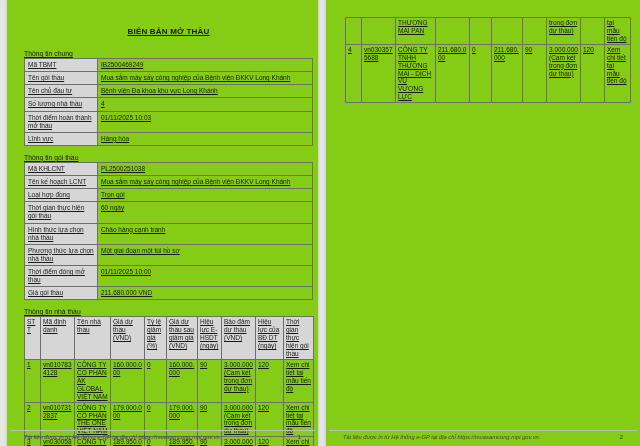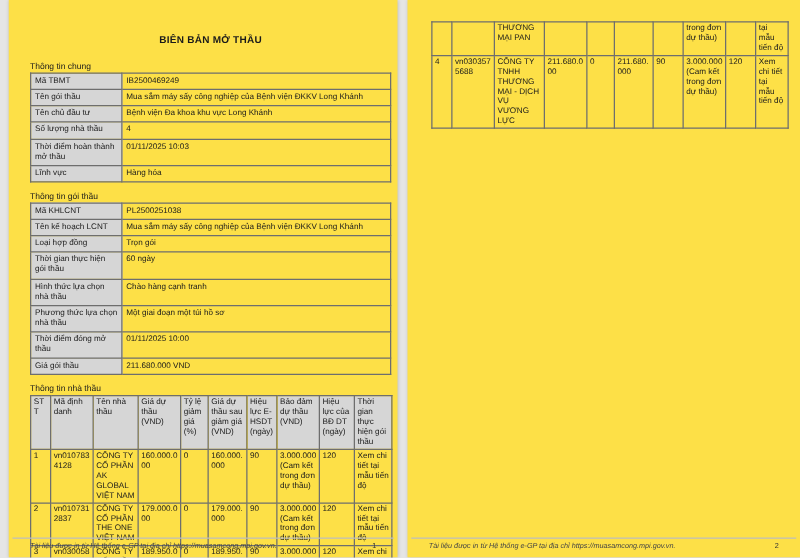--- a/index.html
+++ b/index.html
@@ -4,22 +4,23 @@
 <style>
   * { margin:0; padding:0; box-sizing:border-box; }
   html,body { width:640px; height:446px; overflow:hidden; }
   body {
     background:#e5e5e5;
     font-family:"Liberation Sans","DejaVu Sans",sans-serif;
     color:#1a1a1a;
     position:relative;
   }
   .page {
-    position:absolute; top:0; bottom:0; background:#fde047;
+    position:absolute; top:0; bottom:0; background:#84cc16;
     box-shadow:0 0 3px rgba(0,0,0,.18);
+    text-decoration:underline;
   }
   .page1 { left:7px;  width:311px; padding:27px 5px 0 17px; }
   .page2 { left:326px; width:314px; padding:17px 9px 0 19px; }
 
   .title {
     text-align:center; font-weight:bold; font-size:8px;
     letter-spacing:.2px; margin-bottom:14px; width:289px;
   }
   .sec { font-size:6.8px; margin:8px 0 1px 0; }
 

